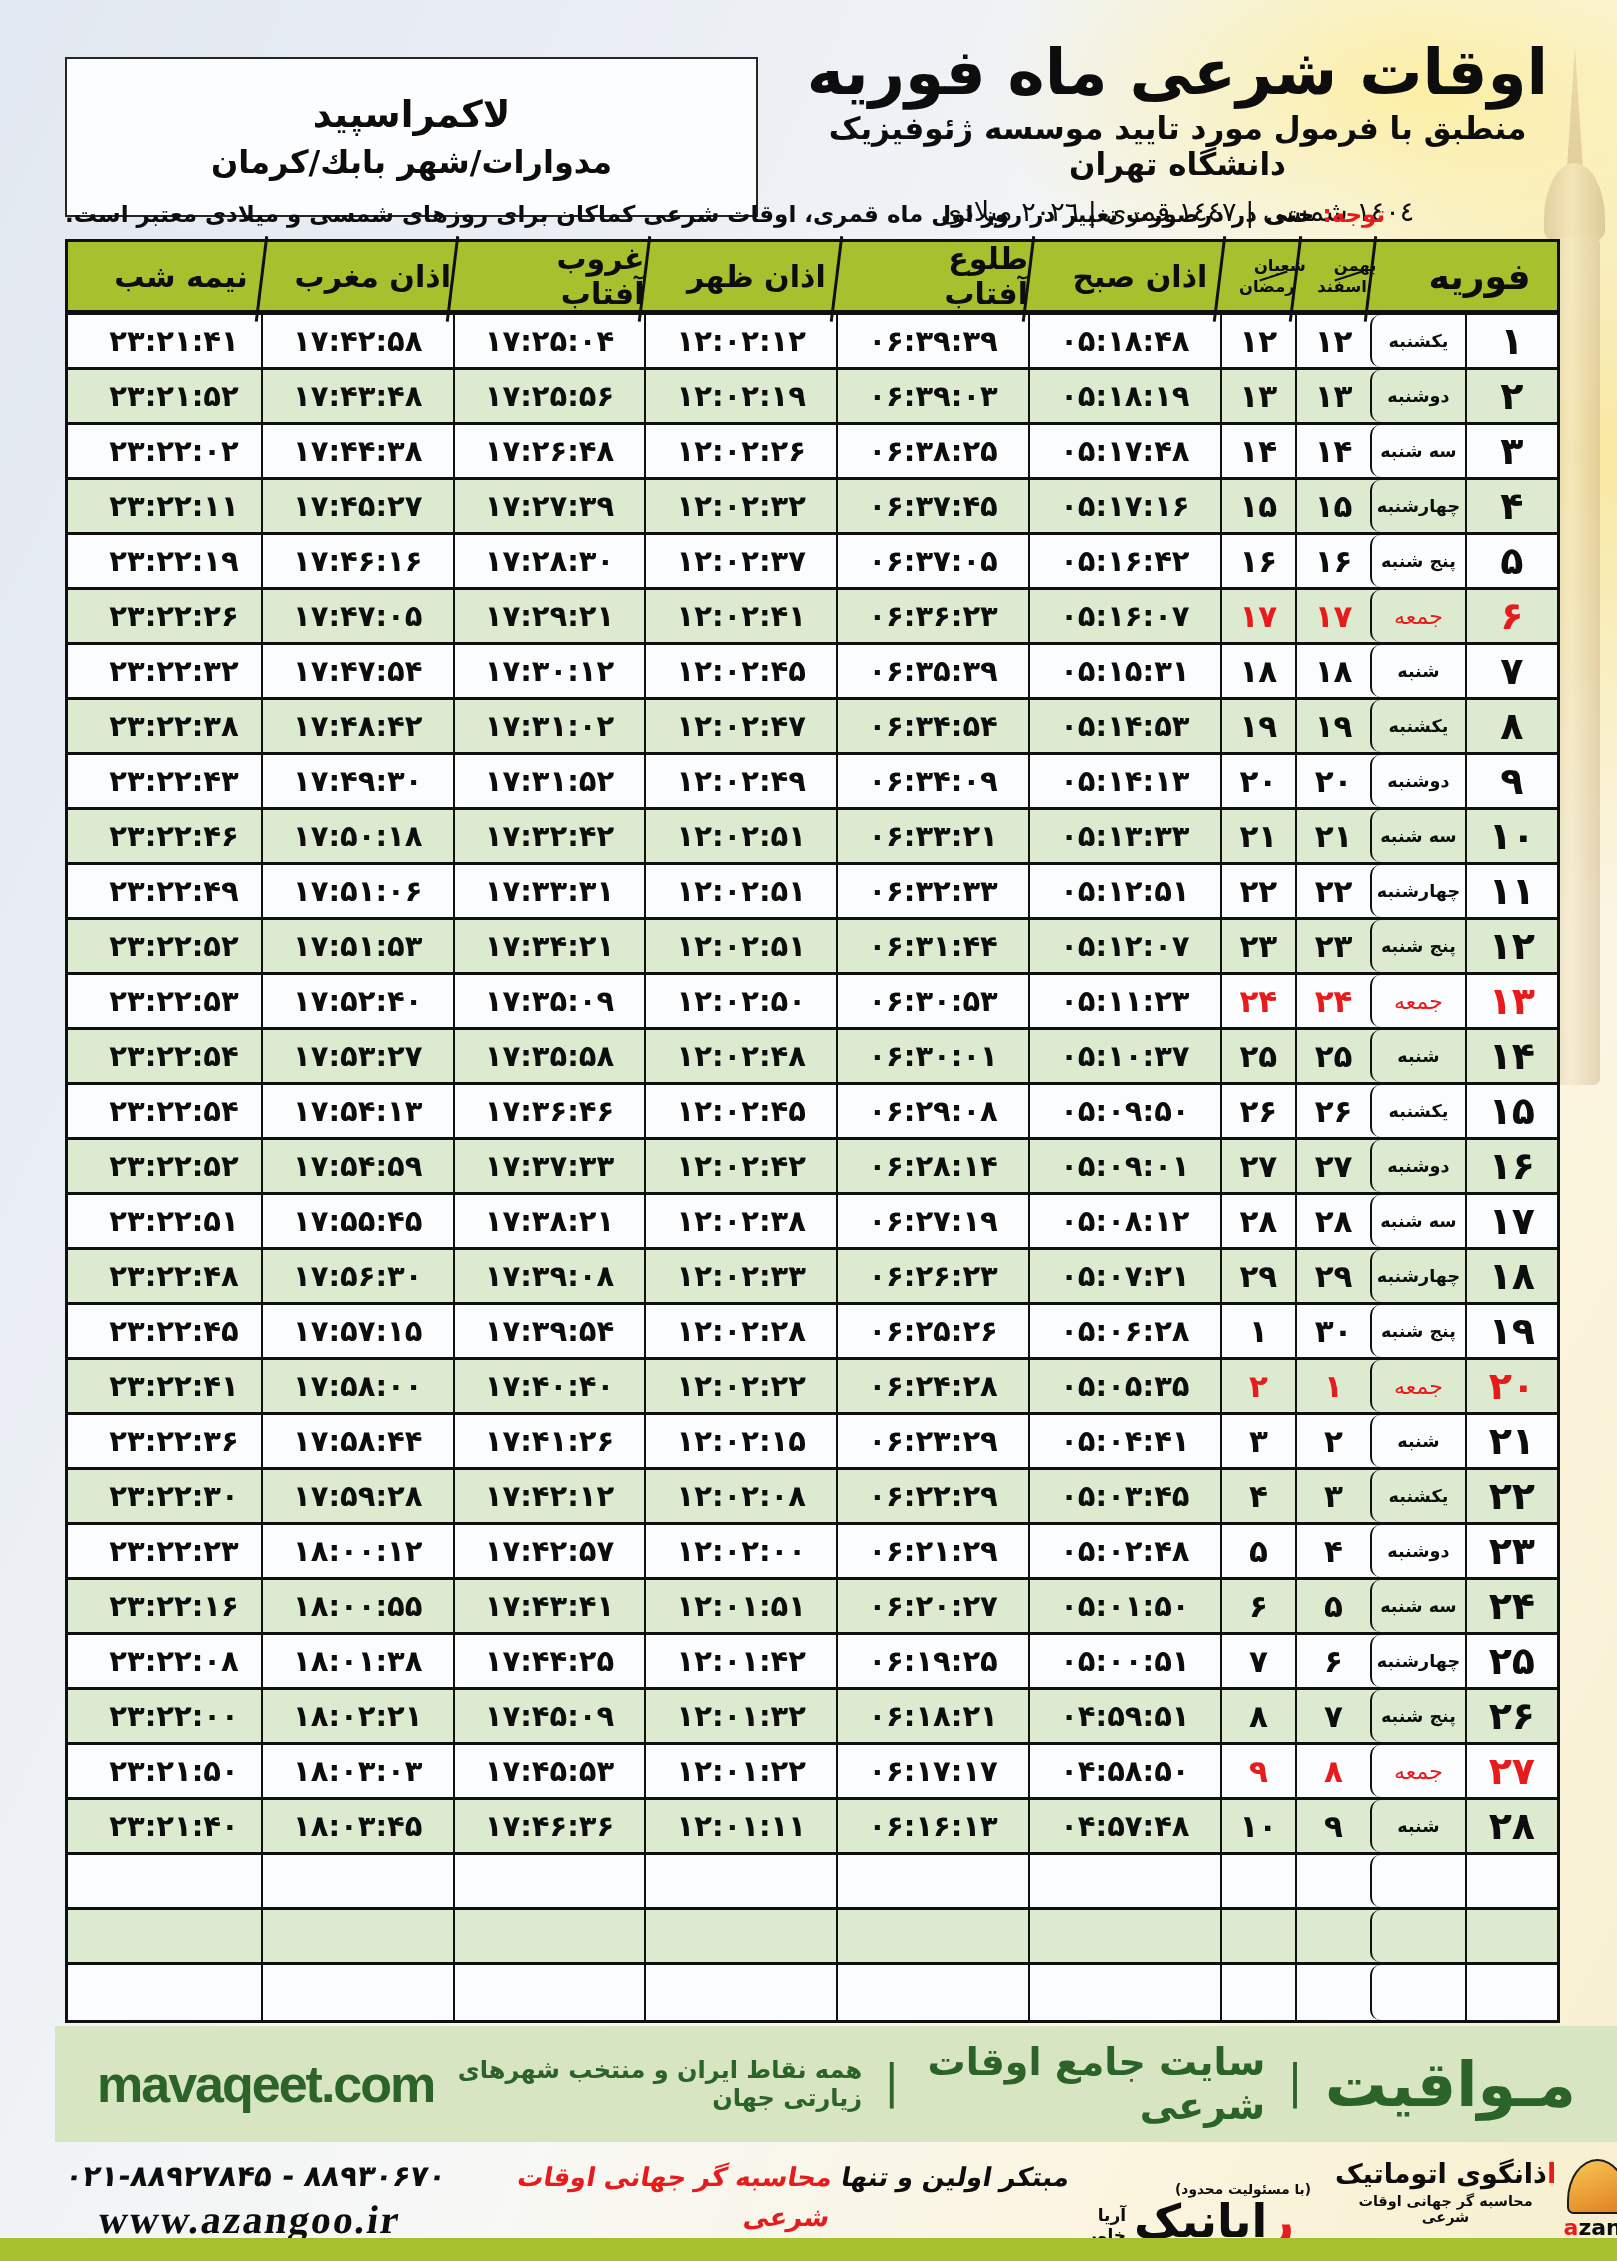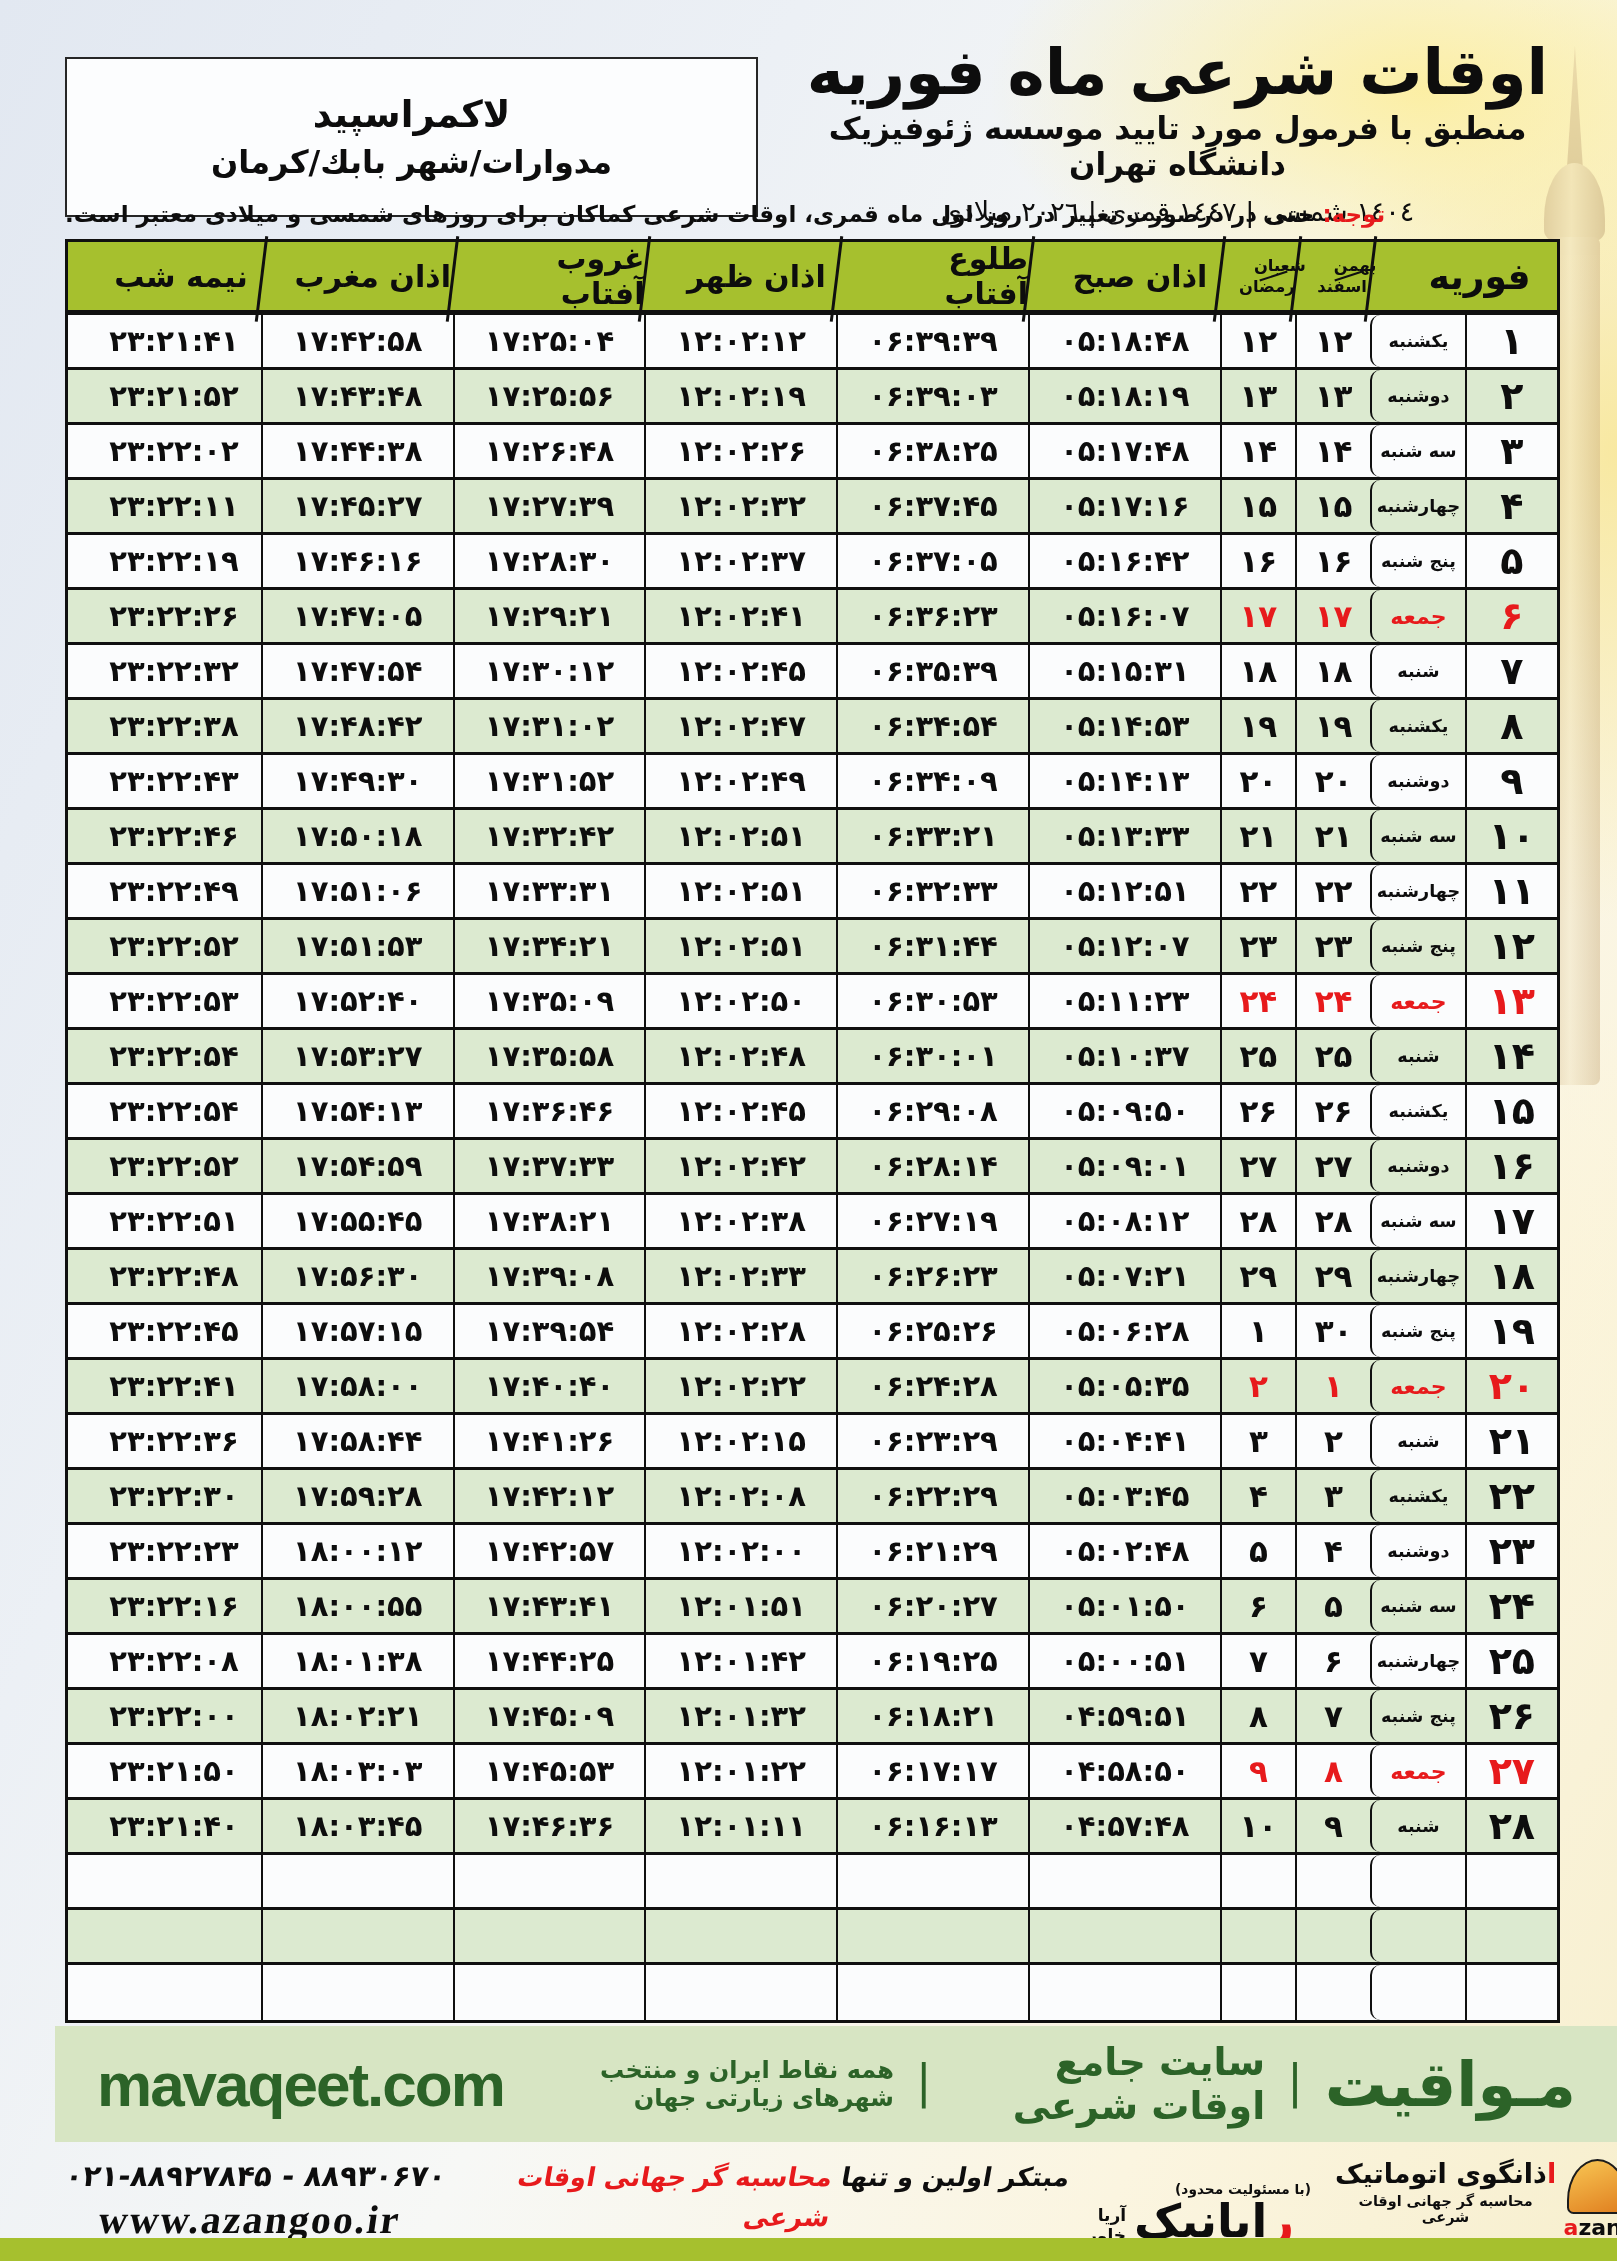--- a/index.html
+++ b/index.html
@@ -51,30 +51,30 @@
   .tbody .row:last-child{border-bottom:none;}
   .tbody .row:nth-child(odd){background:#fbfcfd;}
   .tbody .row:nth-child(even){background:#dcead0;}
   .cell{display:flex;align-items:center;justify-content:center;box-sizing:border-box;border-left:2px solid #101010;overflow:hidden;}
   .row .cell:last-child{border-left:none;padding-left:18px;}
   .c-day{width:6.2%;font-size:38px;font-weight:800;}
   .c-wd{width:6.35%;font-size:17.6px;font-weight:700;border-radius:10px;}
   .c-nar{width:5.05%;font-size:31px;font-weight:700;}
   .c-time{width:12.88%;font-size:29px;font-weight:700;direction:ltr;letter-spacing:0.7px;}
   .friday .c-day,.friday .c-wd,.friday .c-nar{color:#e71a1c;}
-  .friday .c-wd{font-size:22px;font-weight:700;}
+  .friday .c-wd{font-size:22px;font-weight:400;}
 
   
   .banner{position:absolute;left:55px;right:0;top:2026px;height:116px;background:#d7e5c3;color:#2c6328;
     display:flex;direction:rtl;align-items:center;padding:0 42px;box-sizing:border-box;gap:22px;}
   .brand{font-size:62px;font-weight:800;}
   .bsep{font-size:46px;font-weight:400;margin-top:-5.2px;}
   .tag1{font-size:38px;font-weight:700;}
   .tag2{font-size:24px;font-weight:700;}
-  .domain{font-size:62px;font-weight:800;letter-spacing:-2px;direction:ltr;margin-right:auto;font-family:"Liberation Sans",sans-serif;text-align:center;}
+  .domain{font-size:52px;font-weight:800;letter-spacing:-2px;direction:ltr;margin-right:auto;font-family:"Liberation Sans",sans-serif;text-align:center;}
 
   
   .contact{position:absolute;left:62px;top:2159px;text-align:center;transform:skewX(-8deg);}
   .phone{font-size:29px;font-weight:800;direction:ltr;}
   .site{font-size:40px;font-weight:700;font-family:"Liberation Serif",serif;letter-spacing:2px;margin-top:2.6px;}
   .slogans{position:absolute;left:496px;top:2157px;width:574px;direction:rtl;text-align:center;transform:skewX(-10deg);
     font-size:26px;font-weight:800;line-height:1.55;}
   .red{color:#e71a1c;}
   .rayanik{position:absolute;left:1070px;top:2153px;width:241px;direction:rtl;margin-top:28px;}
   .ray-small{font-size:13.7px;font-weight:700;}

